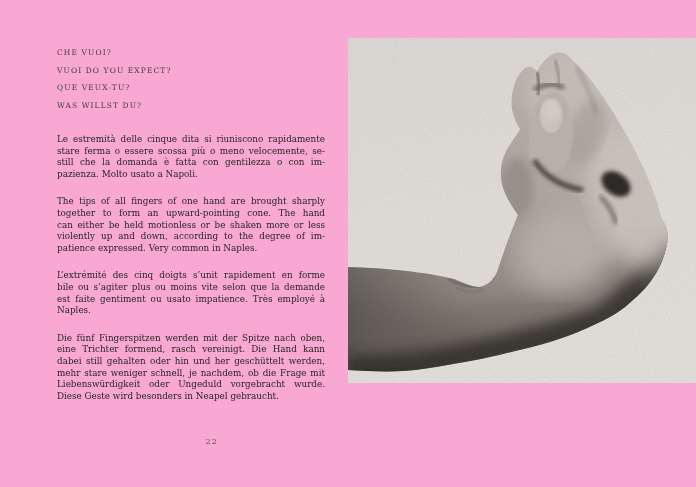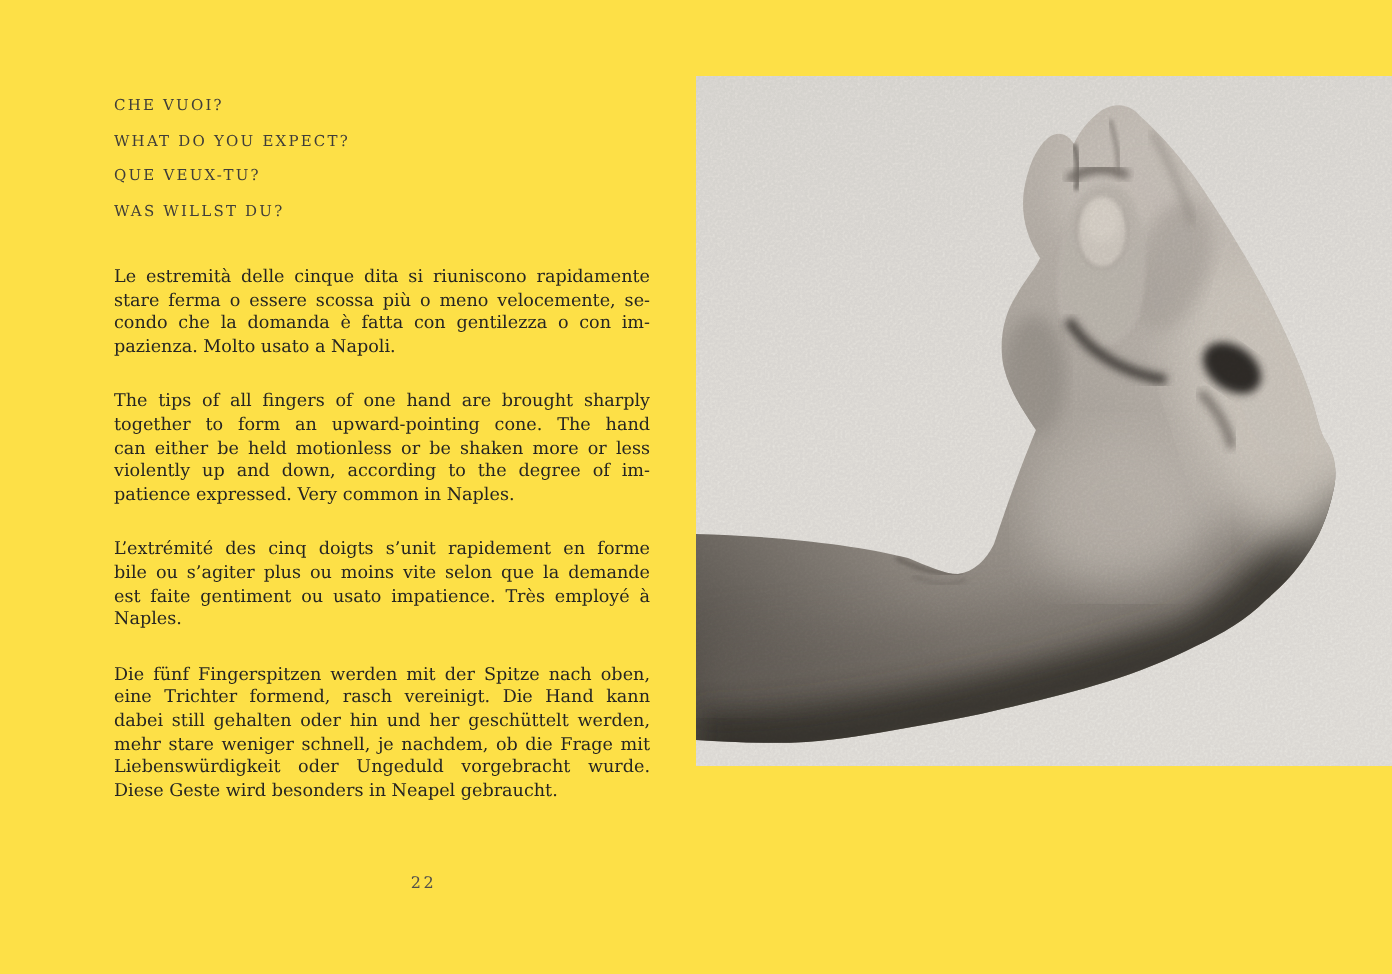--- a/index.html
+++ b/index.html
@@ -1,21 +1,21 @@
 <!DOCTYPE html>
 <html><head>
 <meta charset="utf-8">
 <style>
   html,body { margin:0; padding:0; }
   body {
     width:696px; height:487px; overflow:hidden;
     background:#fbfaf8;
     font-family:"DejaVu Serif", serif;
   }
-  .sheet { position:relative; width:696px; height:487px; background:#fde047; }
+  .sheet { position:relative; width:696px; height:487px; background:#f9a8d4; }
 
   .text-column { position:absolute; left:57px; top:44px; width:268px; }
 
   .gtitle {
     font-size:7.5px; letter-spacing:1.1px; line-height:17.5px;
     color:#3f3d39; font-weight:normal;
   }
 
   .paras { margin-top:20px; }
   .para {
@@ -38,29 +38,29 @@
   .photo svg { display:block; }
 </style>
 </head>
 <body>
 
 <div class="sheet">
 
   <div class="text-column">
     <div>
         <div class="gtitle">CHE VUOI?</div>
-        <div class="gtitle">WHAT DO YOU EXPECT?</div>
+        <div class="gtitle">VUOI DO YOU EXPECT?</div>
         <div class="gtitle">QUE VEUX-TU?</div>
         <div class="gtitle">WAS WILLST DU?</div>
       </div>
     <div class="paras">
         <div class="para" lang="it">
           <div class="line">Le estremità delle cinque dita si riuniscono rapidamente</div>
           <div class="line">stare ferma o essere scossa più o meno velocemente, se-</div>
-          <div class="line">condo che la domanda è fatta con gentilezza o con im-</div>
+          <div class="line">still che la domanda è fatta con gentilezza o con im-</div>
           <div class="line last">pazienza. Molto usato a Napoli.</div>
         </div>
         <div class="para" lang="en">
           <div class="line">The tips of all fingers of one hand are brought sharply</div>
           <div class="line">together to form an upward-pointing cone. The hand</div>
           <div class="line">can either be held motionless or be shaken more or less</div>
           <div class="line">violently up and down, according to the degree of im-</div>
           <div class="line last">patience expressed. Very common in Naples.</div>
         </div>
         <div class="para" lang="fr">

